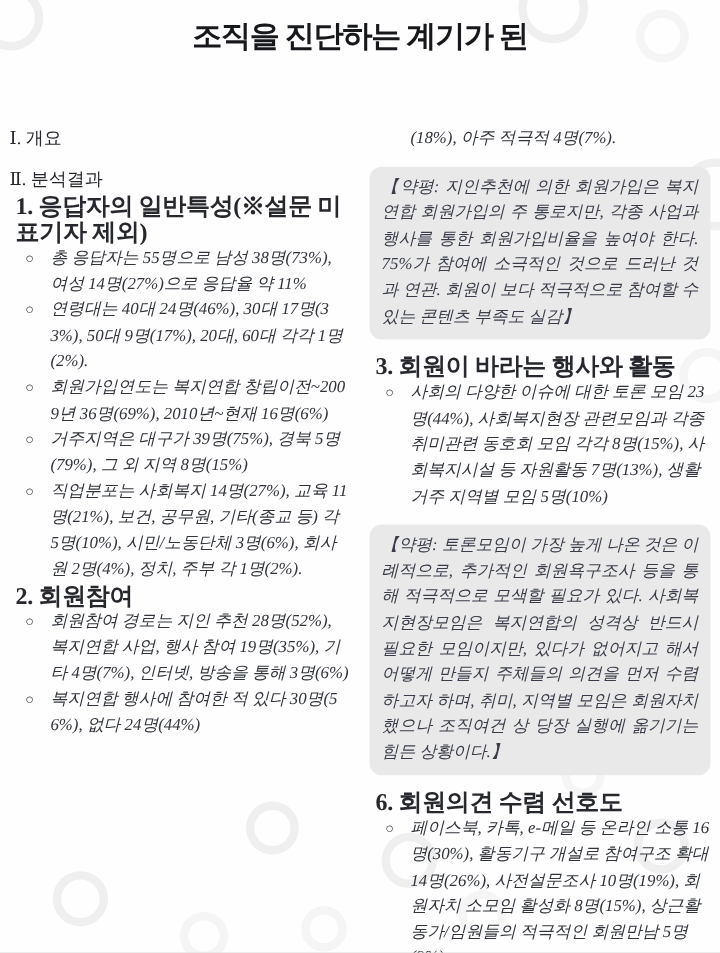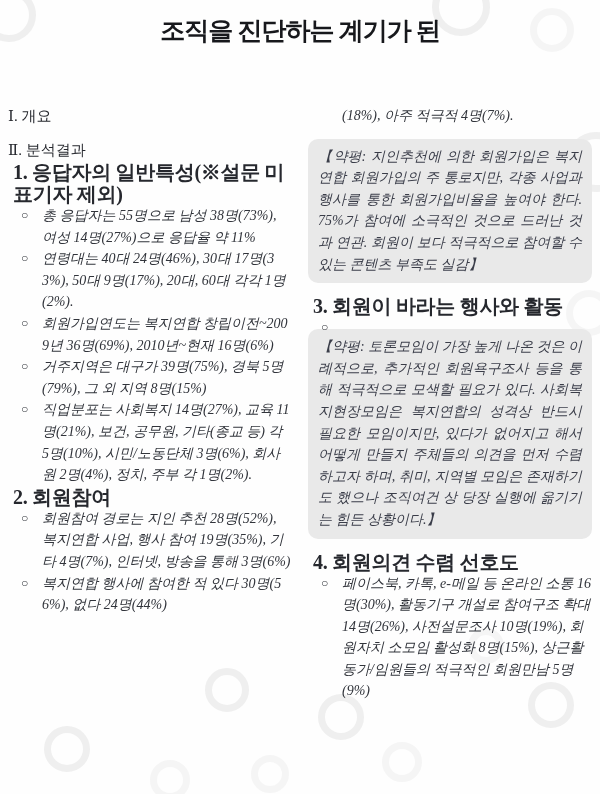--- a/index.html
+++ b/index.html
@@ -150,26 +150,26 @@
       </ul>
     </div>
 
     <div class="col">
       <p class="cont-line">(18%), 아주 적극적 4명(7%).</p>
 
       <div class="note-box">【약평: 지인추천에 의한 회원가입은 복지연합 회원가입의 주 통로지만, 각종 사업과 행사를 통한 회원가입비율을 높여야 한다. 75%가 참여에 소극적인 것으로 드러난 것과 연관. 회원이 보다 적극적으로 참여할 수 있는 콘텐츠 부족도 실감】</div>
 
       <div class="sub-heading mt-sec">3. 회원이 바라는 행사와 활동</div>
       <ul class="bullets">
-        <li><span class="marker">○</span></li>
+        <li><span class="marker">○</span><span class="bullet-text">사회의 다양한 이슈에 대한 토론 모임 23명(44%), 사회복지현장 관련모임과 각종 취미관련 동호회 모임 각각 8명(15%), 사회복지시설 등 자원활동 7명(13%), 생활거주 지역별 모임 5명(10%)</span></li>
       </ul>
 
-      <div class="note-box">【약평: 토론모임이 가장 높게 나온 것은 이례적으로, 추가적인 회원욕구조사 등을 통해 적극적으로 모색할 필요가 있다. 사회복지현장모임은 복지연합의 성격상 반드시 필요한 모임이지만, 있다가 없어지고 해서 어떻게 만들지 주체들의 의견을 먼저 수렴하고자 하며, 취미, 지역별 모임은 존재하기도 했으나 조직여건 상 당장 실행에 옮기기는 힘든 상황이다.】</div>
+      <div class="note-box">【약평: 토론모임이 가장 높게 나온 것은 이례적으로, 추가적인 회원욕구조사 등을 통해 적극적으로 모색할 필요가 있다. 사회복지현장모임은 복지연합의 성격상 반드시 필요한 모임이지만, 있다가 없어지고 해서 어떻게 만들지 주체들의 의견을 먼저 수렴하고자 하며, 취미, 지역별 모임은 회원자치 했으나 조직여건 상 당장 실행에 옮기기는 힘든 상황이다.】</div>
 
-      <div class="sub-heading mt-sec">4. 회원의견 수렴 선호도</div>
+      <div class="sub-heading mt-sec">6. 회원의견 수렴 선호도</div>
       <ul class="bullets">
         <li><span class="marker">○</span><span class="bullet-text">페이스북, 카톡, e-메일 등 온라인 소통 16명(30%), 활동기구 개설로 참여구조 확대 14명(26%), 사전설문조사 10명(19%), 회원자치 소모임 활성화 8명(15%), 상근활동가/임원들의 적극적인 회원만남 5명(9%)</span></li>
       </ul>
 
     </div>
 
   </div>
 </div>
 
 </body></html>

